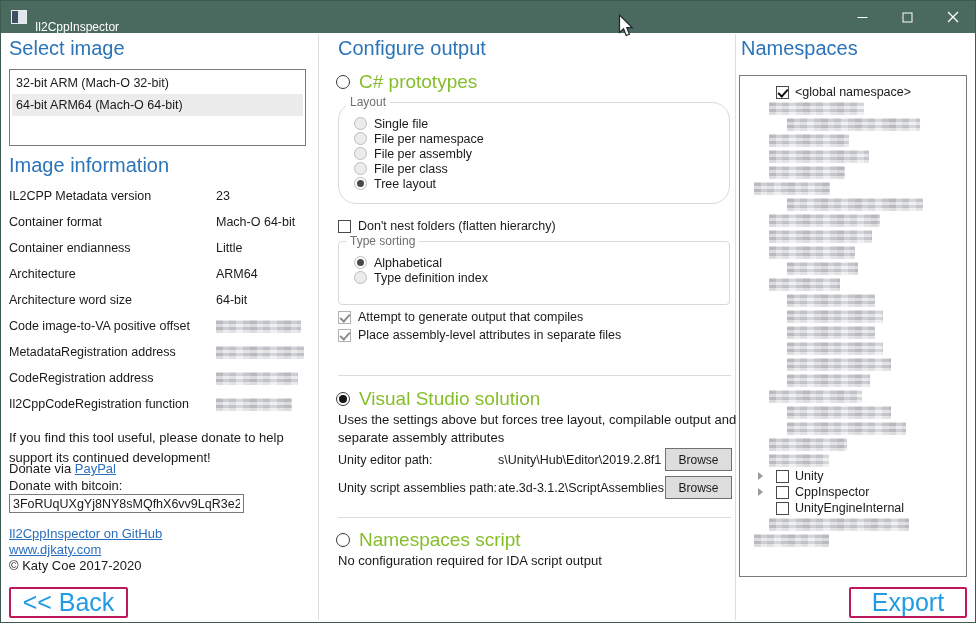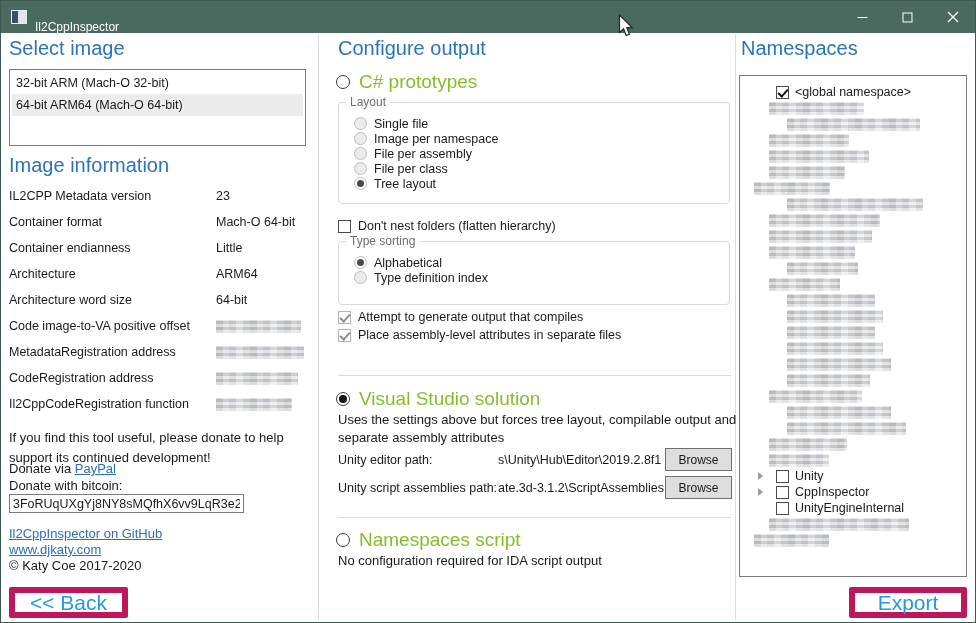--- a/index.html
+++ b/index.html
@@ -44,21 +44,21 @@
   .list-item{height:22px;line-height:22px;padding:0 4px;font-size:12.5px;white-space:nowrap;}
   .list-item.selected{background:#ececec;}
   #info-rows{position:absolute;left:8px;top:188px;width:300px;}
   .info-row{display:flex;height:26px;font-size:12.5px;align-items:flex-start;}
   .info-label{width:207px;flex:none;}
   .info-row .blur-block{margin-top:1px;}
   .donate-text{position:absolute;left:8px;top:427px;width:308px;font-size:13px;line-height:20px;}
   .flow-line{position:absolute;left:8px;font-size:13px;white-space:nowrap;}
   a.link{color:#2b6fbe;text-decoration:underline;cursor:pointer;}
   .text-input{position:absolute;left:8px;top:493px;width:235px;height:19px;border:1px solid #7a7a7a;font-family:"Liberation Sans",sans-serif;font-size:12.5px;padding:0 3px;color:#1a1a1a;}
-  .big-btn{position:absolute;background:#fff;border:6px solid #be185d;color:#219be4;font-size:21px;font-family:"Liberation Sans",sans-serif;border-radius:2px;display:flex;align-items:center;justify-content:center;cursor:pointer;}
+  .big-btn{position:absolute;background:#fff;border:2px solid #be185d;color:#219be4;font-size:25px;font-family:"Liberation Sans",sans-serif;border-radius:2px;display:flex;align-items:center;justify-content:center;cursor:pointer;}
   
   .main-radio-row{position:absolute;display:flex;align-items:center;gap:9px;white-space:nowrap;}
   .green-h{font-size:19px;color:#86be2a;}
   .groupbox{position:absolute;border:1px solid #d9d9d9;border-radius:4px;}
   .group-label{position:absolute;top:-8px;left:7px;background:#fff;padding:0 4px;font-size:12px;color:#6f6f6f;line-height:14px;}
   .group-opts{padding:13px 0 0 15px;display:flex;flex-direction:column;gap:0;}
   .desc{position:absolute;font-size:13px;line-height:17.5px;color:#1a1a1a;}
   #paths{position:absolute;left:337px;top:447px;width:394px;}
   .path-row{display:flex;align-items:center;height:23px;margin-bottom:5px;font-size:12.5px;}
   .path-label{width:160px;flex:none;white-space:nowrap;}
@@ -166,30 +166,30 @@
 
   <button class="big-btn" style="left:8px;top:586px;width:119px;height:31px;">&lt;&lt; Back</button>
 
   <div class="section-h" style="left:337px;top:36px;">Configure output</div>
 
   <div class="main-radio-row" style="left:335px;top:70px;">
     <span class="radio big" id="csharp-radio"></span>
     <span class="green-h">C# prototypes</span>
   </div>
 
-  <div class="groupbox" style="left:337px;top:101px;width:392px;height:102px;">
+  <div class="groupbox" style="left:337px;top:101px;width:392px;height:102px;border-radius:18px;">
     <span class="group-label">Layout</span>
     <div class="group-opts" id="layout-options">
         <div class="opt-row">
           <span class="radio disabled"></span>
           <span class="opt-label">Single file</span>
         </div>
         <div class="opt-row">
           <span class="radio disabled"></span>
-          <span class="opt-label">Image per namespace</span>
+          <span class="opt-label">File per namespace</span>
         </div>
         <div class="opt-row">
           <span class="radio disabled"></span>
           <span class="opt-label">File per assembly</span>
         </div>
         <div class="opt-row">
           <span class="radio disabled"></span>
           <span class="opt-label">File per class</span>
         </div>
         <div class="opt-row">

